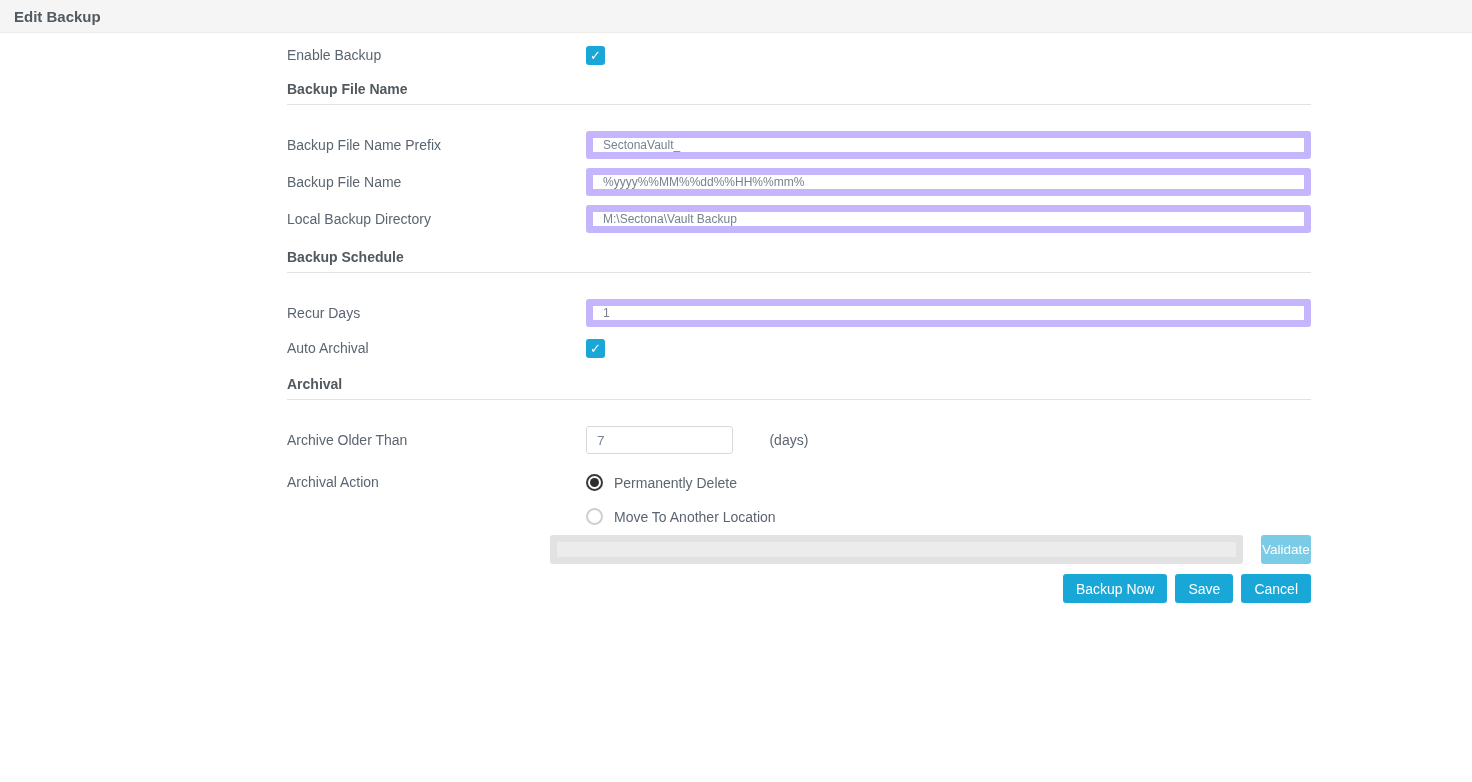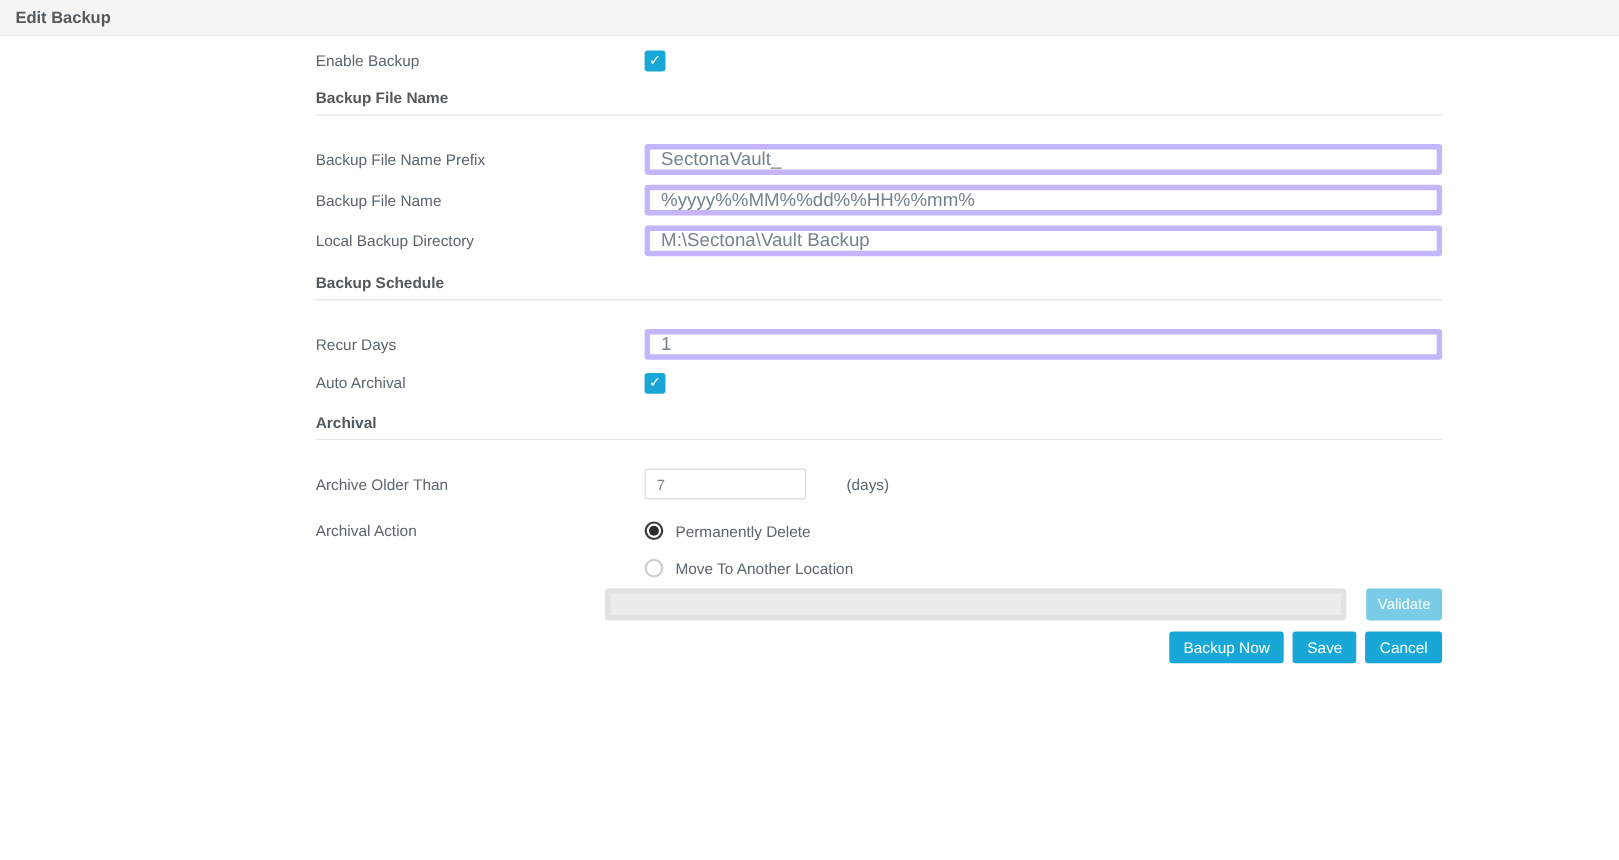--- a/index.html
+++ b/index.html
@@ -14,22 +14,22 @@
   
   .form-wrap { margin-left:287px; width:1024px; padding-top:12px; }
 
   .row { display:flex; align-items:center;gap:36px; }
   .row .lbl { width:263px; font-size:14px; color:#5b6570; flex-shrink:0; }
   .row .ctrl { flex:1; min-width:0; }
 
   .section-title { font-size:14px; font-weight:bold; color:#51595f; }
   .hr { border:none; border-top:1px solid #e2e2e2; height:0; }
 
-  .txt-input { width:100%; height:28px; border:5px solid #c4b5fd; border-radius:3px;
-    padding:0 10px; font-size:17px; color:#76838f; background:#fff; outline:none; }
+  .txt-input { width:100%; height:28px; border:7px solid #c4b5fd; border-radius:3px;
+    padding:0 10px; font-size:12px; color:#76838f; background:#fff; outline:none; }
   .txt-input.disabled { background:#ececec; border-color:#e2e2e2; }
 
   .checkbox { width:19px; height:19px; background:#18a7d6; border-radius:3px;
     display:inline-flex; align-items:center; justify-content:center; cursor:pointer; }
   .checkbox .tick { color:#fff; font-size:13px; font-weight:bold; line-height:1;
     font-family:"DejaVu Sans", sans-serif; }
 
   
   .row-enable { margin-bottom:14px; min-height:20px; }
 
@@ -74,21 +74,21 @@
     flex-shrink:0; }
   .radio-circle.selected { border-color:#3a3a3a; }
   .radio-circle.selected .dot { width:9px; height:9px; border-radius:50%; background:#2e2e2e; }
   .radio-opt .radio-lbl { font-size:14px; color:#5b6570; margin-left:11px; }
 
   
   .row-move { margin-top:10px; display:flex; align-items:center; }
   .row-move .offset { width:263px; flex-shrink:0; }
   .move-input-wrap { flex:1; display:flex; align-items:center; }
   .move-input { flex:1; height:29px; }
-  .btn-validate { width:69px; height:29px; margin-left:18px; background:#79cbe6;
+  .btn-validate { width:50px; height:29px; margin-left:18px; background:#79cbe6;
     color:#fff; border:none; border-radius:3px; font-size:13.5px;
     font-family:"Liberation Sans", sans-serif; cursor:pointer; }
 
   
   .actions-row { margin-top:10px; display:flex; justify-content:flex-end; gap:8px; }
   .btn { height:29px; background:#18a7d6; color:#fff; border:none; border-radius:3px;
     padding:0 13px; font-size:14px; font-family:"Liberation Sans", sans-serif;
     cursor:pointer; }
 </style>
 </head>

